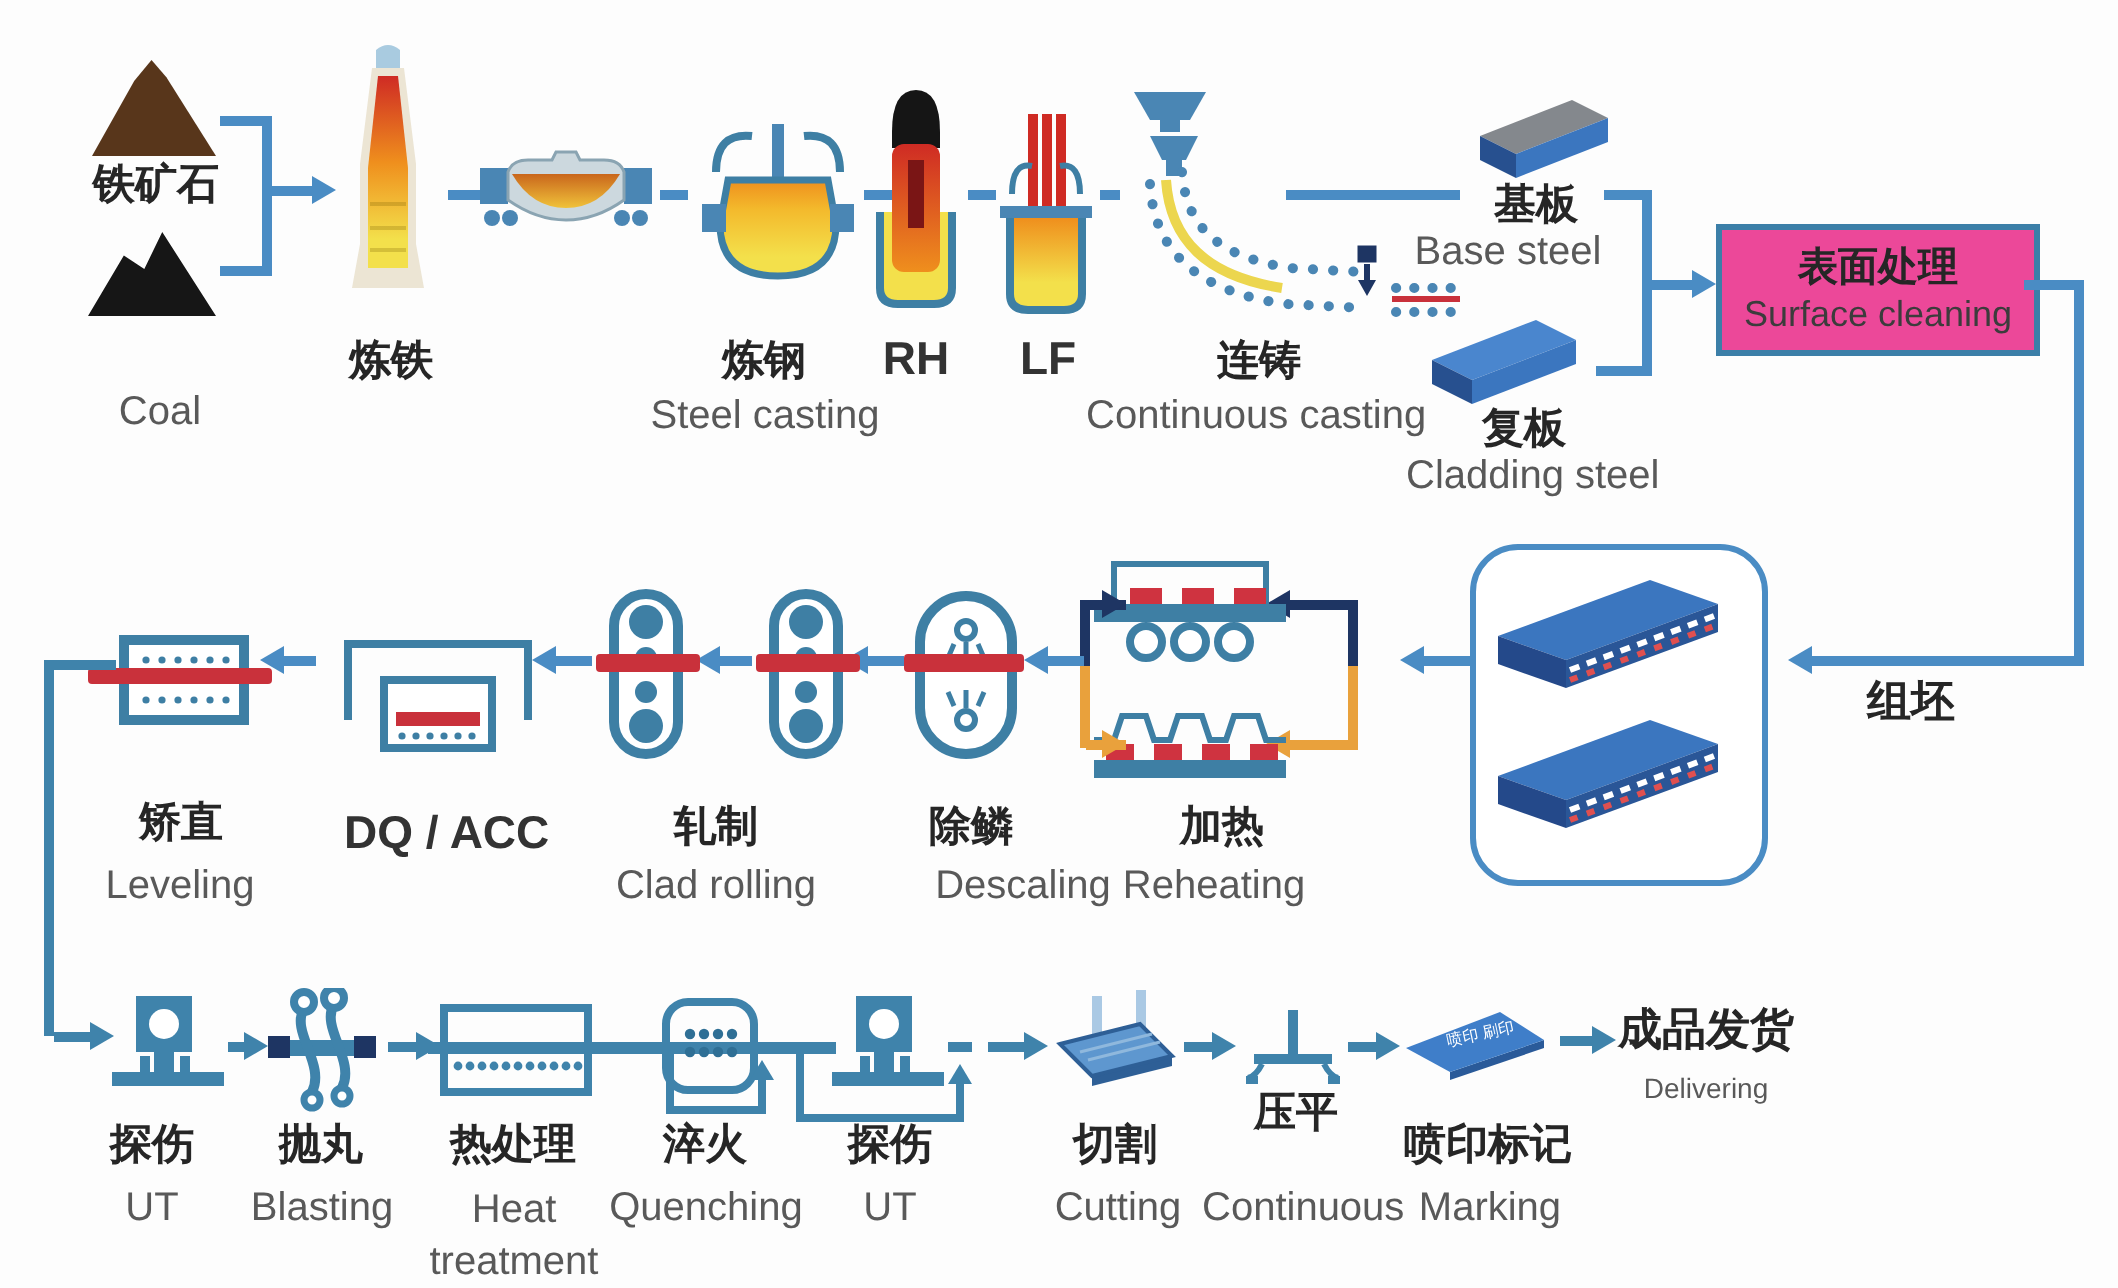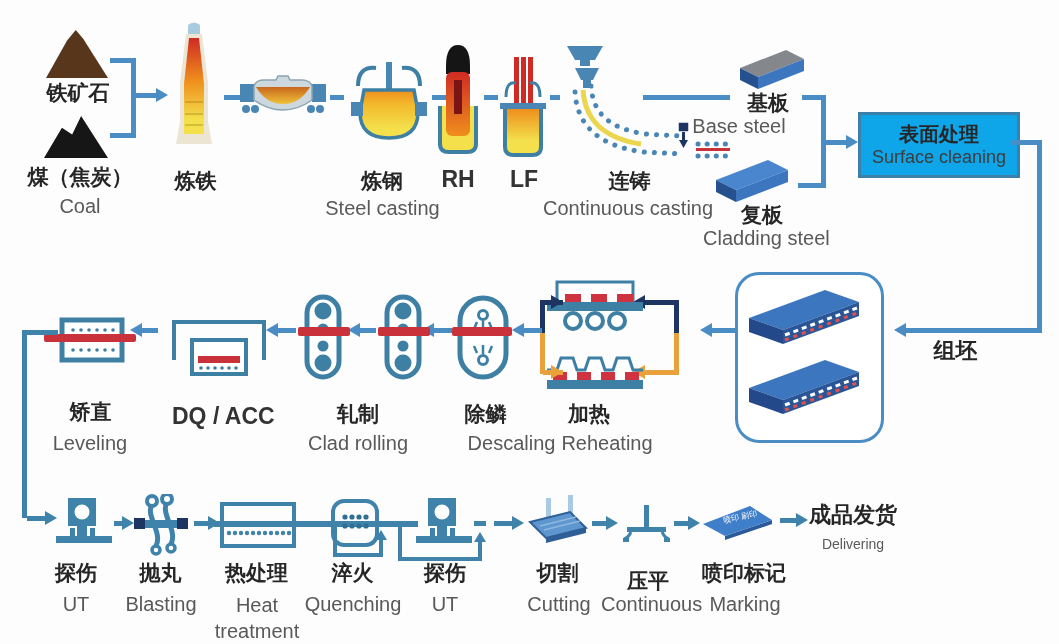--- a/index.html
+++ b/index.html
@@ -20,35 +20,34 @@
   .ah-u{border-left:6px solid transparent;border-right:6px solid transparent;border-bottom:10px solid #3f83ab;}
   .ah-r.c-teal{border-left-color:#3f83ab;}
   .ah-r.c-navy{border-left-color:#1e3563;} .ah-l.c-navy{border-right-color:#1e3563;}
   .ah-r.c-orange{border-left-color:#e9a13c;} .ah-l.c-orange{border-right-color:#e9a13c;}
   .redbar{position:absolute;background:#c9313b;border-radius:2px;}
   .mound-ore{position:absolute;left:46px;top:30px;width:62px;height:48px;background:#58361b;
     clip-path:polygon(0% 100%,34% 22%,48% 0%,60% 18%,100% 100%);}
   .mound-coal{position:absolute;left:44px;top:116px;width:64px;height:42px;background:#161616;
     clip-path:polygon(0% 100%,28% 28%,44% 44%,58% 0%,100% 100%);}
   .surface-box{position:absolute;left:858px;top:112px;width:156px;height:60px;border:3px solid #3c7fa8;
-    background:#0ea5e9;display:flex;flex-direction:column;align-items:center;justify-content:center;}
+    background:#ec4899;display:flex;flex-direction:column;align-items:center;justify-content:center;}
   .surface-box .t1{font-weight:700;color:#262626;font-size:20px;line-height:1.25;white-space:nowrap;}
   .surface-box .t2{color:#3c3c3c;font-size:18px;line-height:1.2;white-space:nowrap;}
   .billet-box{position:absolute;left:735px;top:272px;width:143px;height:165px;border:3px solid #4a8cc4;
     border-radius:24px;background:#fff;}
 </style>
 </head>
 <body>
 
 <div class="canvas">
 
   <div class="mound-ore"></div>
   <div class="zh" style="left:28px;top:80px;width:100px;">铁矿石</div>
   <div class="mound-coal"></div>
-  <div class="zh" style="left:20px;top:164px;width:120px;">煤（焦炭）</div>
   <div class="en" style="left:40px;top:194px;width:80px;">Coal</div>
 
   <div class="ln" style="left:110px;top:58px;width:26px;height:5px;"></div>
   <div class="ln" style="left:110px;top:133px;width:26px;height:5px;"></div>
   <div class="ln" style="left:131px;top:58px;width:5px;height:80px;"></div>
   <div class="ln" style="left:136px;top:93px;width:22px;height:5px;"></div>
   <div class="ah ah-r" style="left:156px;top:88px;"></div>
 
   <svg class="abs" style="left:166px;top:22px;" width="56" height="140" viewBox="0 0 56 140">
     <defs>
@@ -163,21 +162,21 @@
   </svg>
 
   <div class="ln" style="left:643px;top:95px;width:87px;height:5px;"></div>
 
   <svg class="abs" style="left:730px;top:46px;" width="78" height="52" viewBox="0 0 78 52">
     <polygon points="10,22 56,4 74,13 28,31" fill="#84888d"></polygon>
     <polygon points="10,22 10,34 28,43 28,31" fill="#27508f"></polygon>
     <polygon points="28,31 74,13 74,25 28,43" fill="#3b76bf"></polygon>
   </svg>
   <div class="zh" style="left:736px;top:90px;width:64px;">基板</div>
-  <div class="en" style="left:692px;top:114px;width:94px;">Base steel</div>
+  <div class="en" style="left:707px;top:114px;width:94px;">Base steel</div>
 
   <svg class="abs" style="left:708px;top:156px;" width="90" height="52" viewBox="0 0 90 52">
     <polygon points="8,24 60,4 80,14 28,34" fill="#4a86ce"></polygon>
     <polygon points="8,24 8,36 28,46 28,34" fill="#27508f"></polygon>
     <polygon points="28,34 80,14 80,26 28,46" fill="#3b76bf"></polygon>
   </svg>
   <div class="zh" style="left:730px;top:202px;width:64px;">复板</div>
   <div class="en" style="left:703px;top:226px;width:118px;">Cladding steel</div>
 
   <div class="ln" style="left:802px;top:95px;width:24px;height:5px;"></div>
@@ -235,21 +234,21 @@
     <circle cx="72" cy="41" r="8" stroke="#3e7fa4" stroke-width="4" fill="#fff"></circle>
   </svg>
   <svg class="abs" style="left:545px;top:352px;" width="100" height="44" viewBox="0 0 100 44">
     <path d="M2,18 L12,18 L16,6 L28,6 L32,18 L40,18 L44,6 L56,6 L60,18 L68,18 L72,6 L84,6 L88,18 L98,18" stroke="#3e7fa4" stroke-width="3" fill="none"></path>
     <rect x="8" y="20" width="14" height="8" fill="#cf3340"></rect>
     <rect x="32" y="20" width="14" height="8" fill="#cf3340"></rect>
     <rect x="56" y="20" width="14" height="8" fill="#cf3340"></rect>
     <rect x="80" y="20" width="14" height="8" fill="#cf3340"></rect>
     <rect x="2" y="28" width="96" height="9" fill="#3e7fa4"></rect>
   </svg>
-  <div class="zh" style="left:549px;top:401px;width:80px;">加热</div>
+  <div class="zh" style="left:571px;top:401px;width:80px;">加热</div>
   <div class="en" style="left:557px;top:431px;width:100px;">Reheating</div>
 
   <div class="ln navy" style="left:543px;top:300px;width:20px;height:5px;"></div>
   <div class="ah ah-r c-navy" style="left:551px;top:295px;"></div>
   <div class="ln navy" style="left:540px;top:300px;width:5px;height:33px;"></div>
   <div class="ln orange" style="left:540px;top:333px;width:5px;height:41px;"></div>
   <div class="ln orange" style="left:543px;top:370px;width:20px;height:5px;"></div>
   <div class="ah ah-r c-orange" style="left:551px;top:365px;"></div>
   <div class="ln" style="left:524px;top:328px;width:18px;height:5px;"></div>
   <div class="ah ah-l" style="left:512px;top:323px;"></div>
@@ -439,21 +438,21 @@
   <div class="ah ah-r c-teal" style="left:606px;top:516px;"></div>
 
   <svg class="abs" style="left:620px;top:505px;" width="52" height="40" viewBox="0 0 52 40">
     <rect x="24" y="0" width="5" height="24" fill="#3f83ab"></rect>
     <rect x="7" y="22" width="39" height="5" fill="#3f83ab"></rect>
     <path d="M11,27 Q8,33 4,34" stroke="#3f83ab" stroke-width="3" fill="none"></path>
     <path d="M42,27 Q45,33 49,34" stroke="#3f83ab" stroke-width="3" fill="none"></path>
     <rect x="3" y="33" width="6" height="4" fill="#3f83ab"></rect>
     <rect x="44" y="33" width="6" height="4" fill="#3f83ab"></rect>
   </svg>
-  <div class="zh" style="left:614px;top:568px;width:68px;">压平</div>
+  <div class="zh" style="left:614px;top:544px;width:68px;">压平</div>
   <div class="en" style="left:601px;top:592px;width:95px;">Continuous</div>
 
   <div class="ln teal" style="left:674px;top:521px;width:14px;height:5px;"></div>
   <div class="ah ah-r c-teal" style="left:688px;top:516px;"></div>
 
   <svg class="abs" style="left:700px;top:498px;" width="78" height="48" viewBox="0 0 78 48">
     <polygon points="25,38 72,22 72,26 25,42" fill="#2a5a99"></polygon>
     <polygon points="3,26 50,8 72,22 25,38" fill="#3f7ec9"></polygon>
     <text x="24" y="25" font-size="8" fill="#ffffff" transform="rotate(-12 24 25)">喷印 刷印</text>
   </svg>

